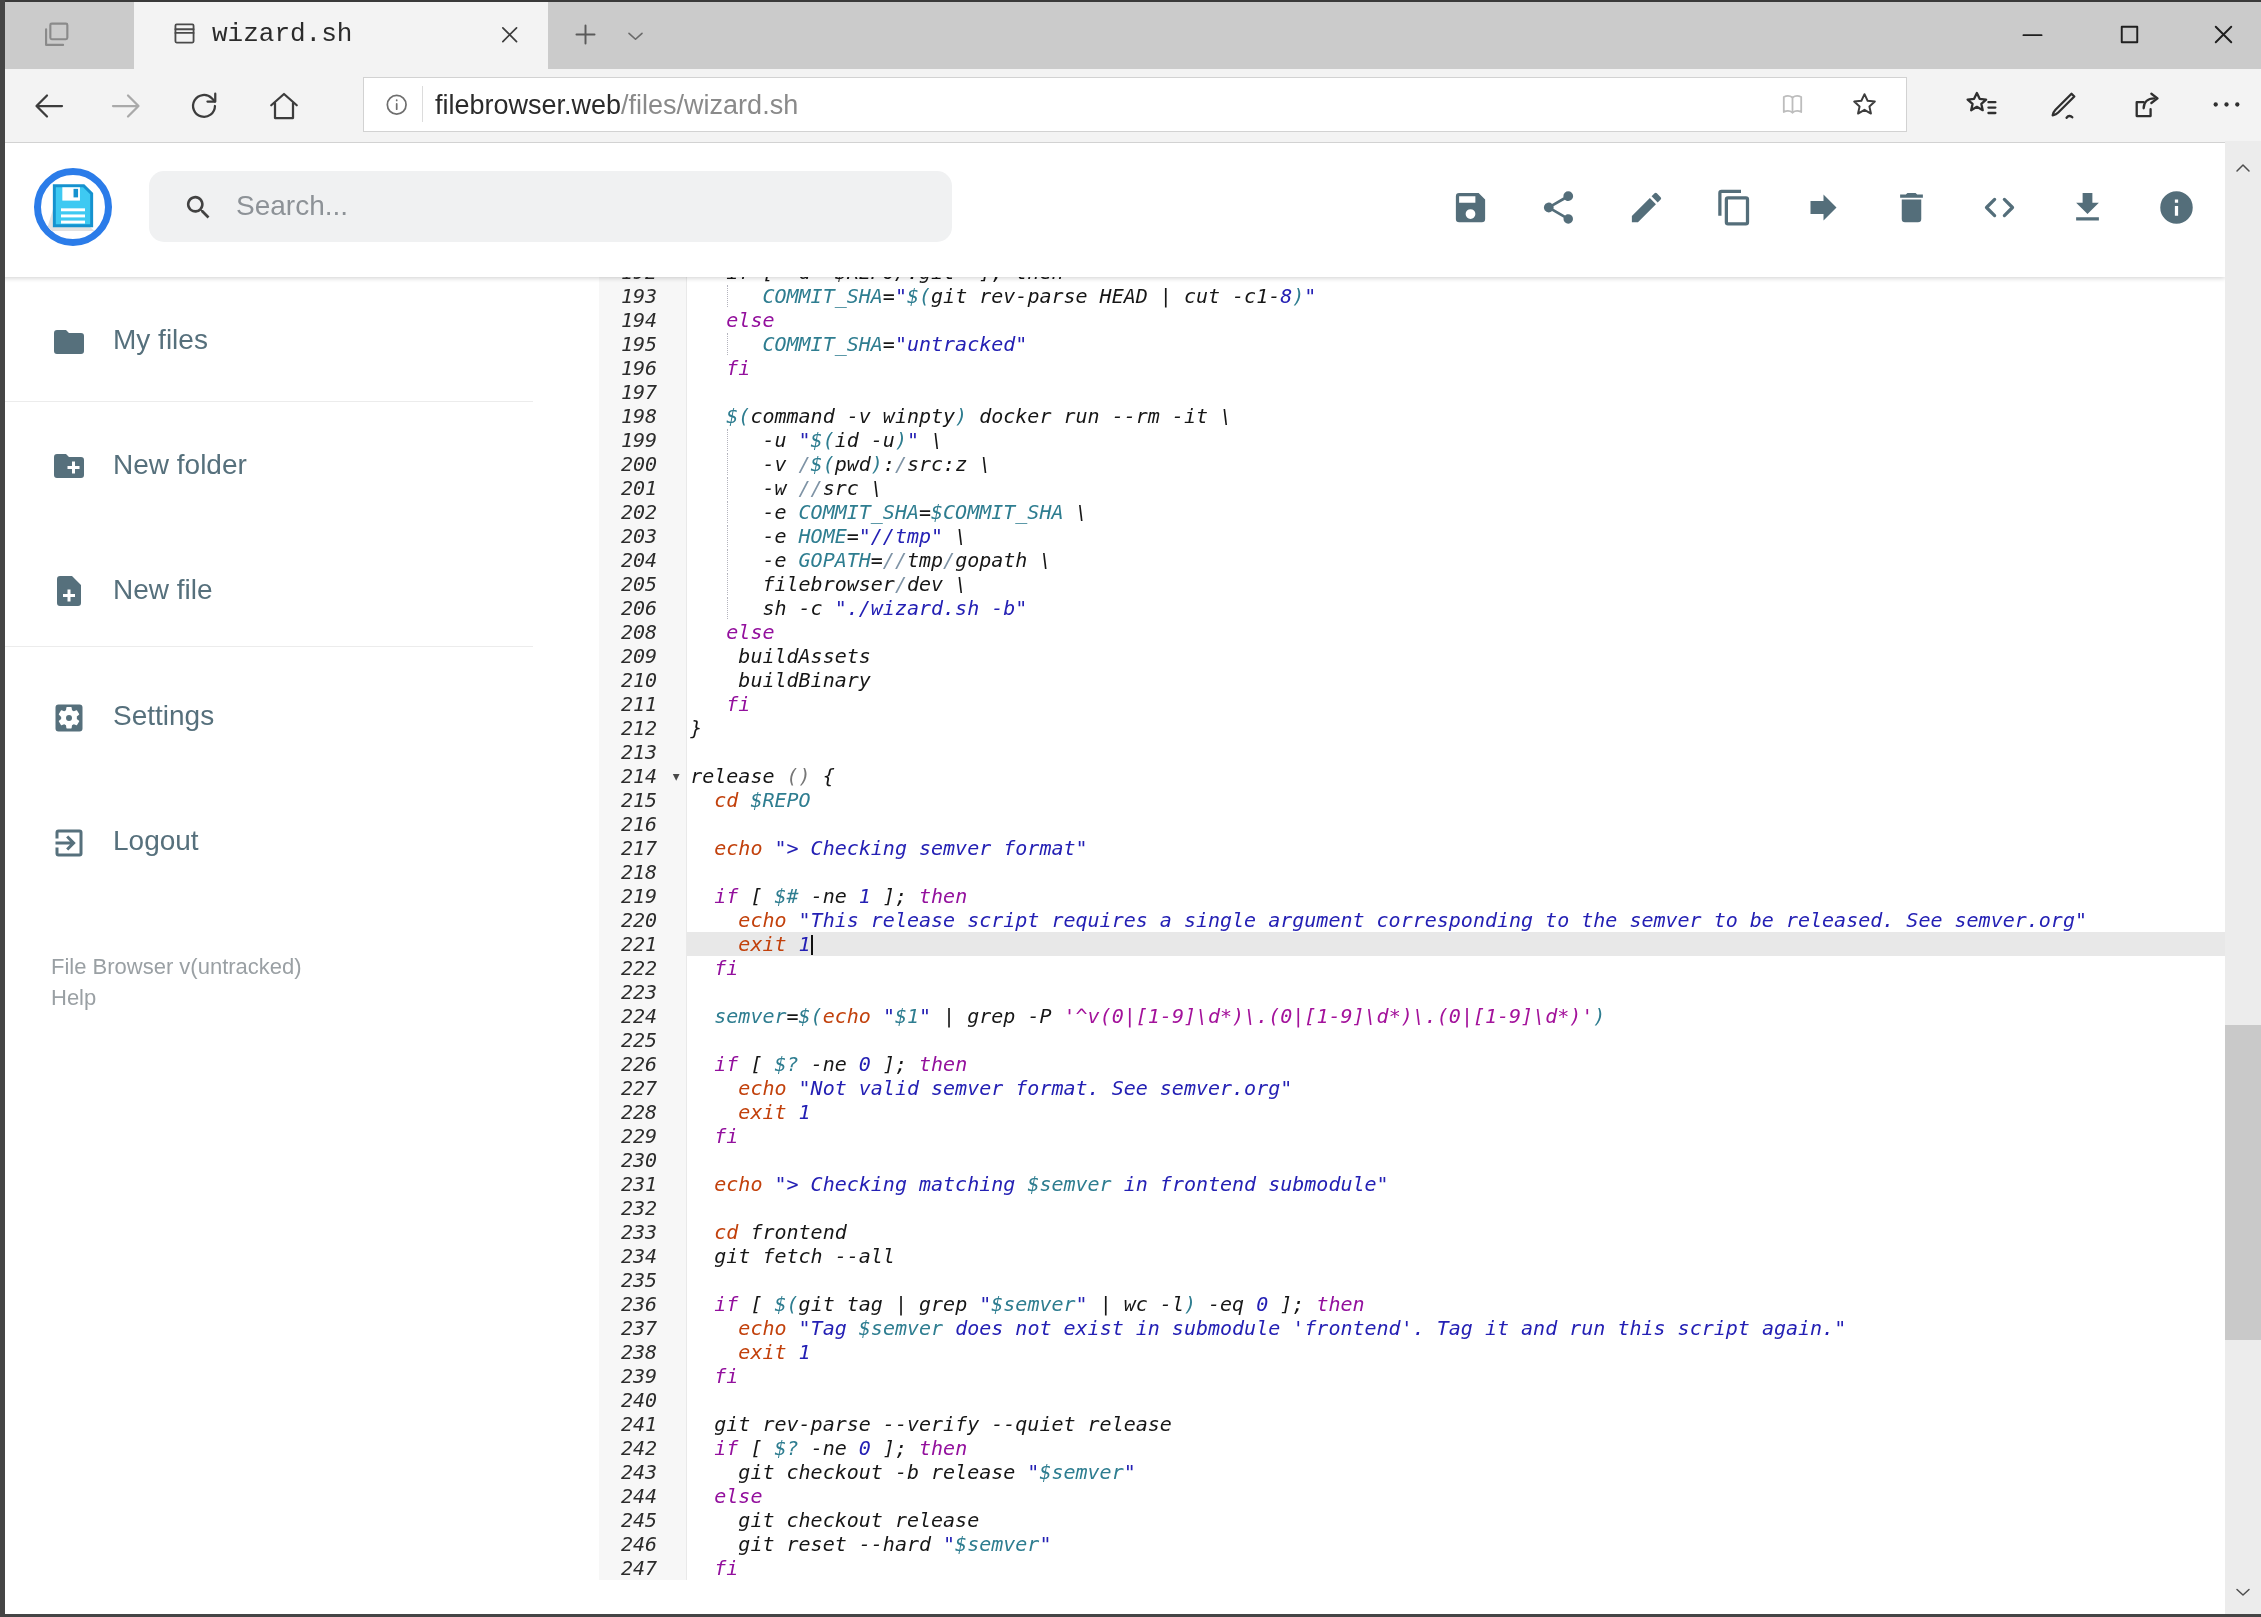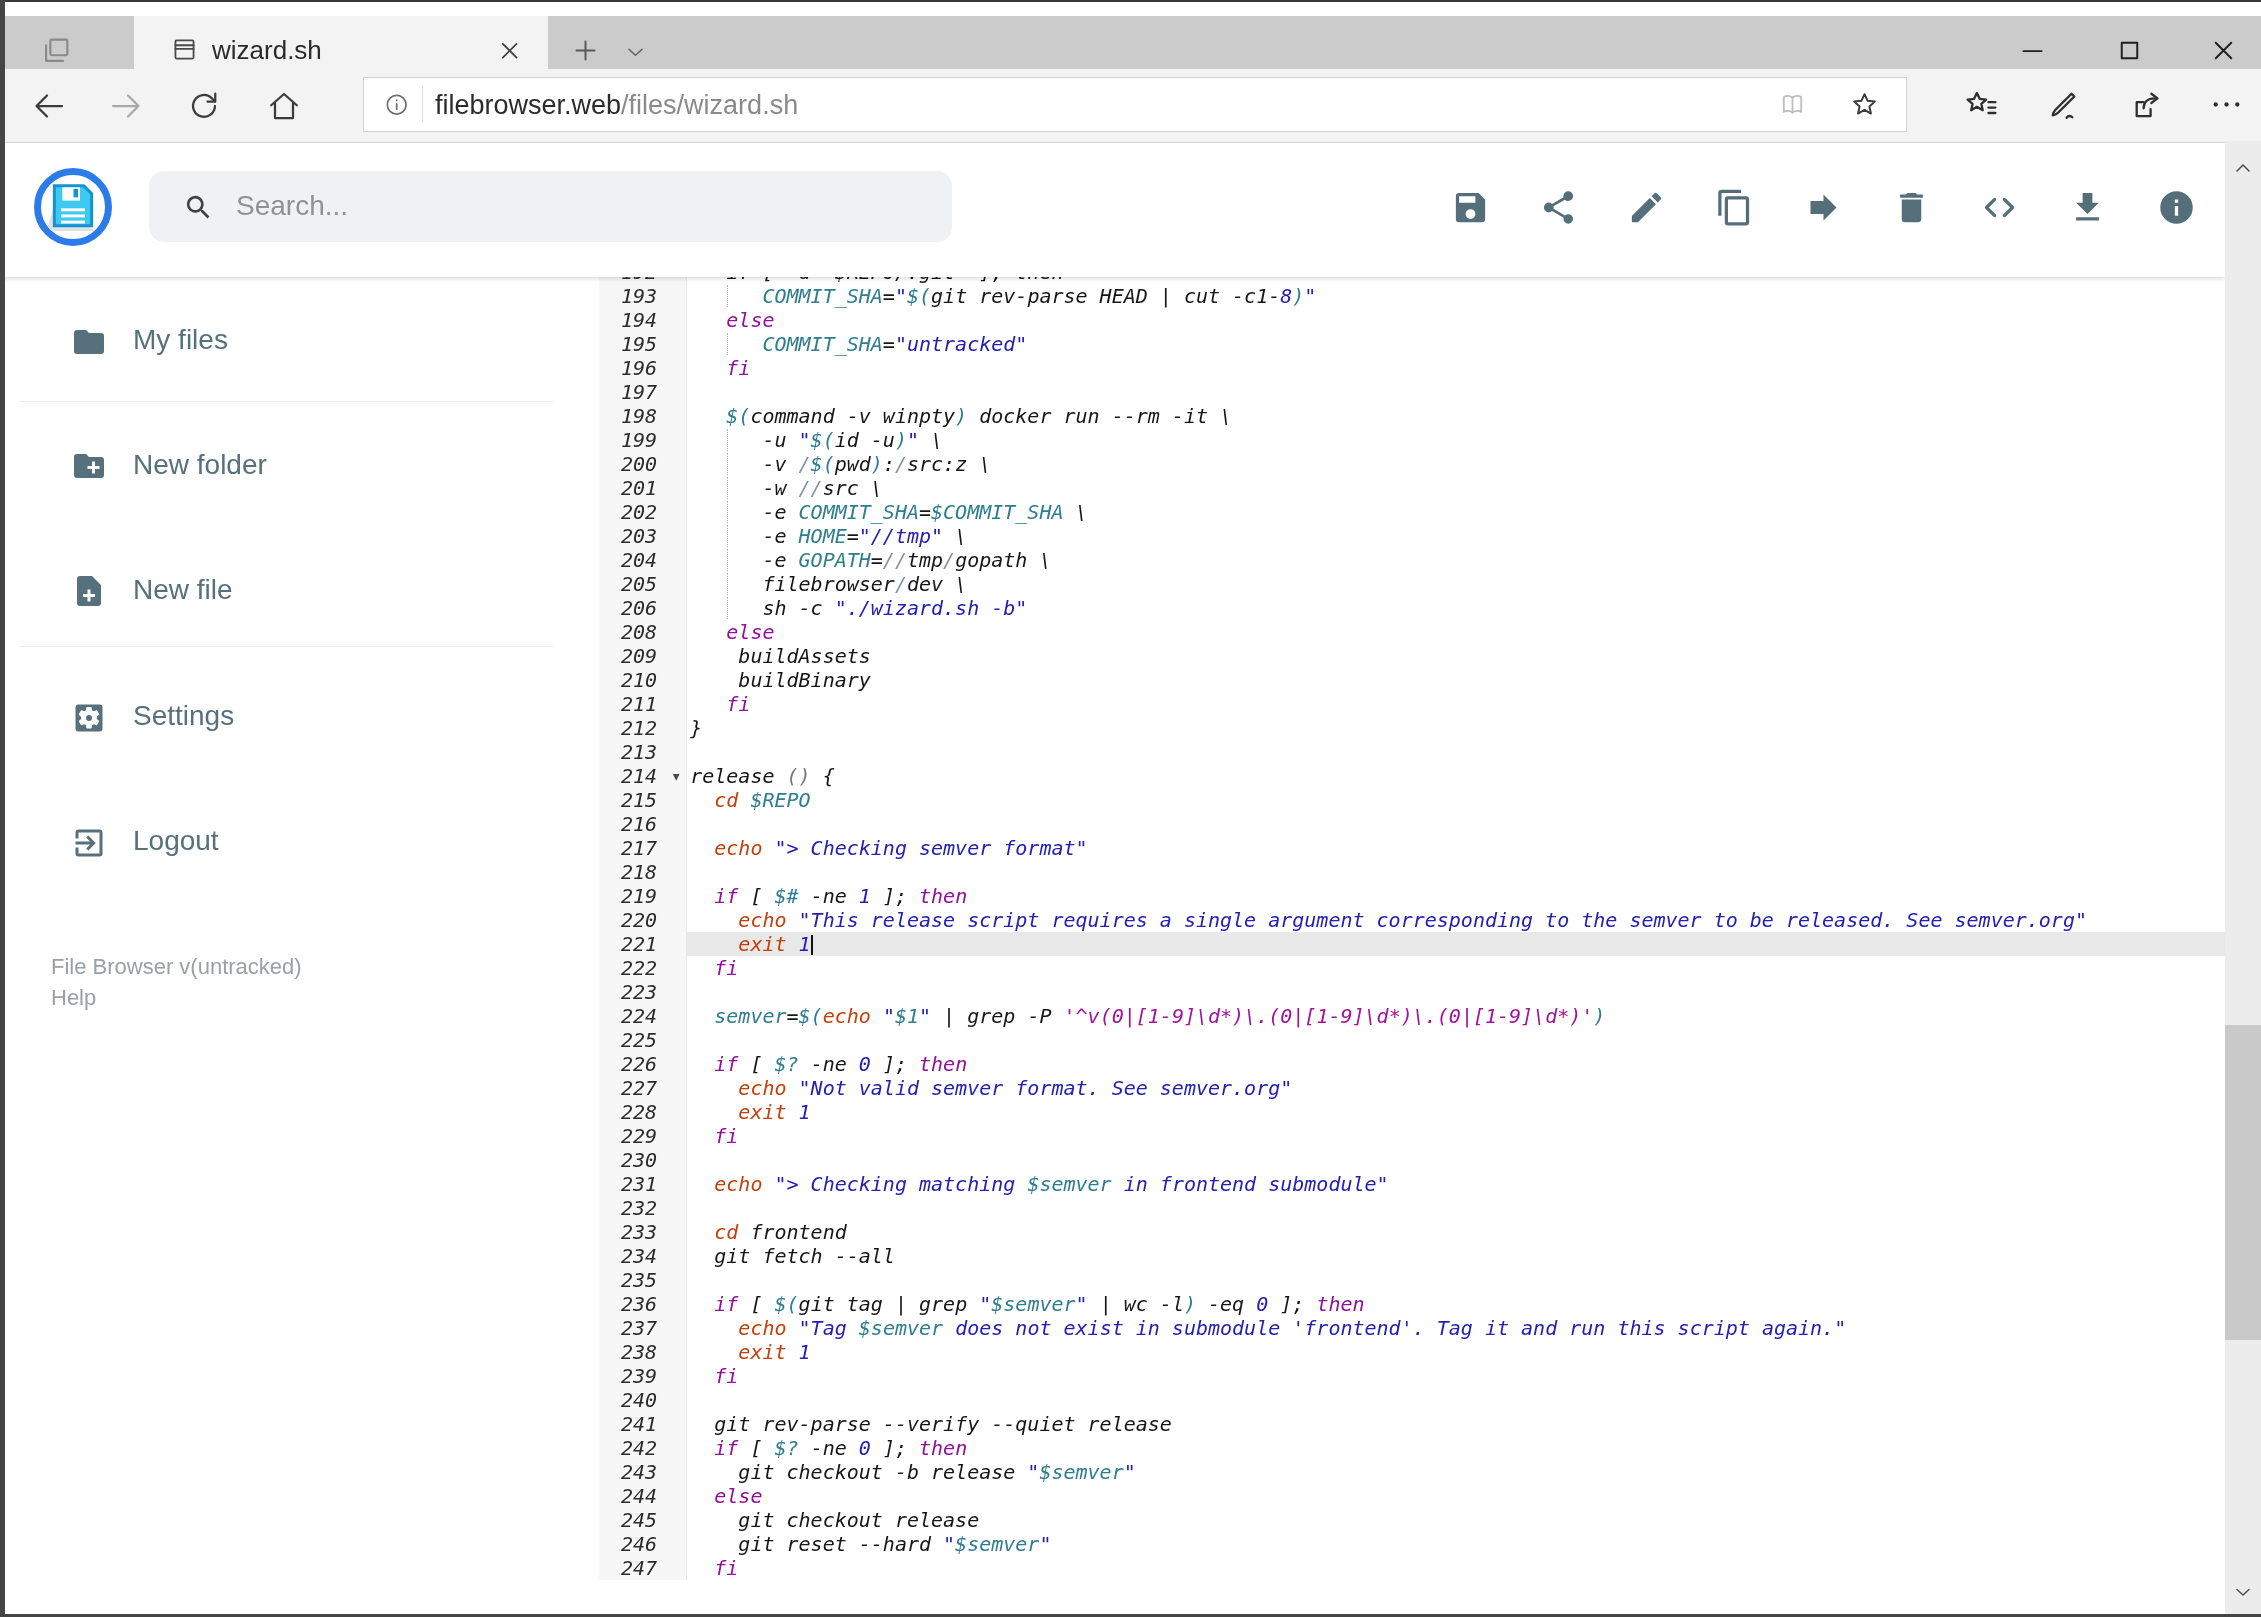--- a/index.html
+++ b/index.html
@@ -7,21 +7,21 @@
        font-family:"Liberation Sans",sans-serif;-webkit-font-smoothing:antialiased;}
   .abs{position:absolute;}
   .ic svg{width:100%;height:100%;display:block;}
 
   
   .edge-top{left:0;top:0;width:2261px;height:1.6px;background:#3a3a3a;z-index:60;}
   .edge-left{left:0;top:0;width:4.8px;height:1617px;background:#454545;z-index:60;}
   .edge-bottom{left:0;top:1614px;width:2261px;height:3.2px;background:#454545;z-index:60;}
 
   
-  .titlebar{left:0;top:16px;width:2261px;height:69px;background:#cbcbcb;z-index:40;}
+  .titlebar{left:0;top:0;width:2261px;height:69px;background:#cbcbcb;z-index:40;font-family:Liberation Mono, monospace;}
   .tab-strip-icon{width:34px;height:34px;top:18px;color:#8a8a8a;}
   .tab{left:134px;top:0;width:414px;height:69px;background:#f3f3f3;}
   .tab-doc{left:36px;top:19.4px;width:29px;height:29px;color:#4a4a4a;}
   .tab-title{left:78px;top:19.4px;font-size:26px;color:#2b2b2b;white-space:nowrap;}
   .tab-close{left:362px;top:21px;width:27.4px;height:27.4px;color:#3c3c3c;}
   .tab-new{left:570px;top:19.4px;width:31px;height:31px;color:#5a5a5a;}
   .tab-menu{left:620px;top:22.6px;width:31px;height:26px;color:#6a6a6a;}
   .win-btn{top:19.4px;width:31px;height:31px;color:#1f1f1f;}
 
   
@@ -43,21 +43,21 @@
   .logo{left:34px;top:27px;width:78px;height:78px;border-radius:50%;border:7.3px solid #2b7ce9;
         box-sizing:border-box;background:#fff;overflow:hidden;}
   .logo svg{width:100%;height:100%;}
   .searchbox{left:149px;top:30px;width:803px;height:71px;background:#f0f1f2;border-radius:15px;}
   .search-ic{left:34px;top:21px;width:31px;height:31px;color:#424242;}
   .search-ph{left:87px;top:19.4px;font-size:28px;color:#8d9297;}
   .act-ic{top:47px;width:39px;height:39px;color:#546e7a;}
 
   
   .sidebar{left:0;top:277px;width:565px;height:1340px;background:#fff;z-index:20;}
-  .side-list{left:0;top:28px;width:533px;margin-left:20px;}
+  .side-list{left:0;top:28px;width:533px;}
   .side-item{position:relative;height:73px;cursor:pointer;}
   .side-item .ic{position:absolute;left:51px;top:18.6px;width:36px;height:36px;color:#56707c;}
   .side-item .lbl{position:absolute;left:113px;top:19.4px;font-size:28px;color:#56707c;white-space:nowrap;}
   .side-div{height:0.8px;background:#ececec;margin:23.4px 0 27.4px 0;}
   .side-div.g2{margin:18.6px 0 34px 0;}
   .gap64{margin-top:52px;}
   .side-version{left:51px;top:677px;font-size:22px;color:#9aa0a4;white-space:nowrap;}
   .side-help{left:51px;top:708px;font-size:22px;color:#9aa0a4;cursor:pointer;}
 
   

